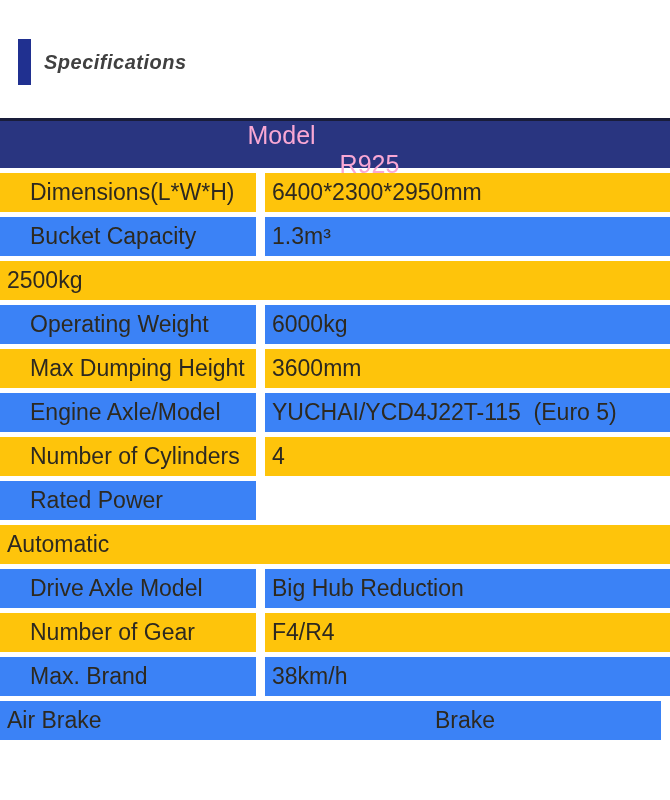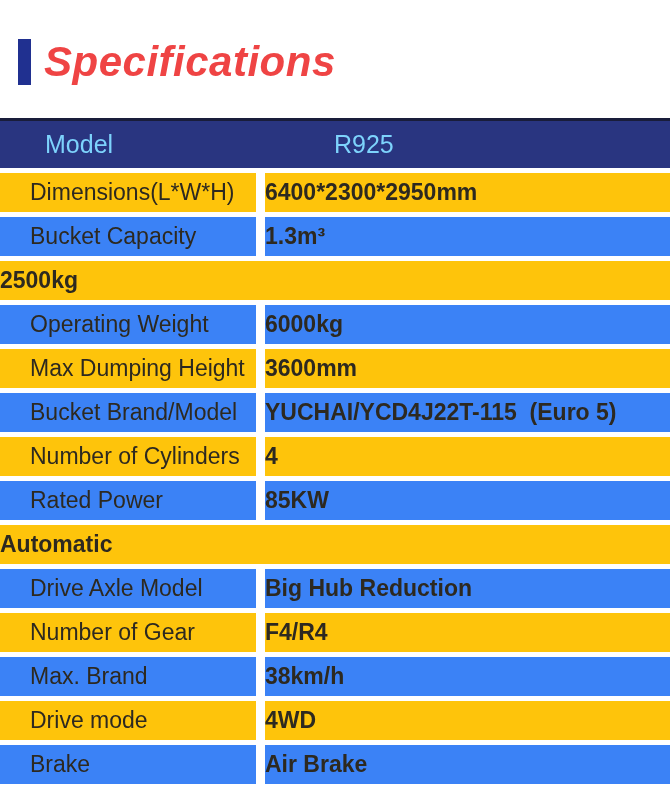--- a/index.html
+++ b/index.html
@@ -21,43 +21,44 @@
     align-items: center;
   }
   .title-accent {
     width: 13px;
     height: 46px;
     background: #203090;
     display: inline-block;
   }
   .page-title {
     margin-left: 13px;
-    font-size: 42px;
+    font-size: 20px;
     font-weight: bold;
     font-style: italic;
-    color: #ef4444;
+    color: #404040;
     letter-spacing: 0.5px;
     white-space: nowrap;
   }
 
   
   .spec-table {
     position: absolute;
     left: 0;
     top: 118px;
     width: 670px;
   }
   .header-row {
     height: 50px;
     background: #293580;
     border-top: 3px solid #191d3a;
     display: flex;
     align-items: center;
-    color: #7dd3fc;
+    color: #f9a8d4;
     font-size: 25px;
+    flex-direction: column;
   }
   .header-label {
     width: 265px;
     padding-left: 45px;
     flex: none;
   }
   .header-value {
     flex: 1;
     padding-left: 69px;
   }
@@ -77,22 +78,21 @@
     white-space: pre;
   }
   .cell.label {
     width: 256px;
     padding-left: 30px;
     margin-right: 9px;
     flex: none;
   }
   .cell.value {
     flex: 1;
-    padding-left: 0;
-    font-weight: bold;
+    padding-left: 7px;
   }
   .row.yellow .cell { background: #fec40b; }
   .row.gray   .cell { background: #3b82f6; }
 </style>
 </head>
 <body>
 
 <div class="title-block">
   <span class="title-accent"></span>
   <h1 class="page-title">Specifications</h1>
@@ -117,48 +117,43 @@
       </div>
       <div class="row gray">
         <span class="cell label">Operating Weight</span>
         <span class="cell value">6000kg</span>
       </div>
       <div class="row yellow">
         <span class="cell label">Max Dumping Height</span>
         <span class="cell value">3600mm</span>
       </div>
       <div class="row gray">
-        <span class="cell label">Bucket Brand/Model</span>
+        <span class="cell label">Engine Axle/Model</span>
         <span class="cell value">YUCHAI/YCD4J22T-115  (Euro 5)</span>
       </div>
       <div class="row yellow">
         <span class="cell label">Number of Cylinders</span>
         <span class="cell value">4</span>
       </div>
       <div class="row gray">
         <span class="cell label">Rated Power</span>
-        <span class="cell value">85KW</span>
       </div>
       <div class="row yellow">
         <span class="cell value">Automatic</span>
       </div>
       <div class="row gray">
         <span class="cell label">Drive Axle Model</span>
         <span class="cell value">Big Hub Reduction</span>
       </div>
       <div class="row yellow">
         <span class="cell label">Number of Gear</span>
         <span class="cell value">F4/R4</span>
       </div>
       <div class="row gray">
         <span class="cell label">Max. Brand</span>
         <span class="cell value">38km/h</span>
       </div>
-      <div class="row yellow">
-        <span class="cell label">Drive mode</span>
-        <span class="cell value">4WD</span>
-      </div>
       <div class="row gray">
+        <span class="cell value">Air Brake</span>
         <span class="cell label">Brake</span>
-        <span class="cell value">Air Brake</span>
       </div>
     </div>
 </div>
 
 </body></html>

